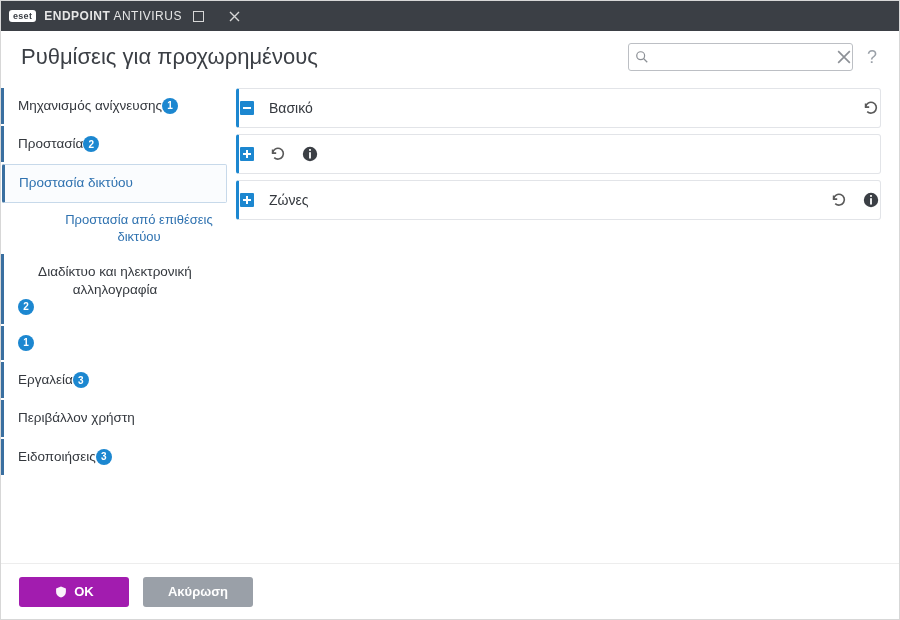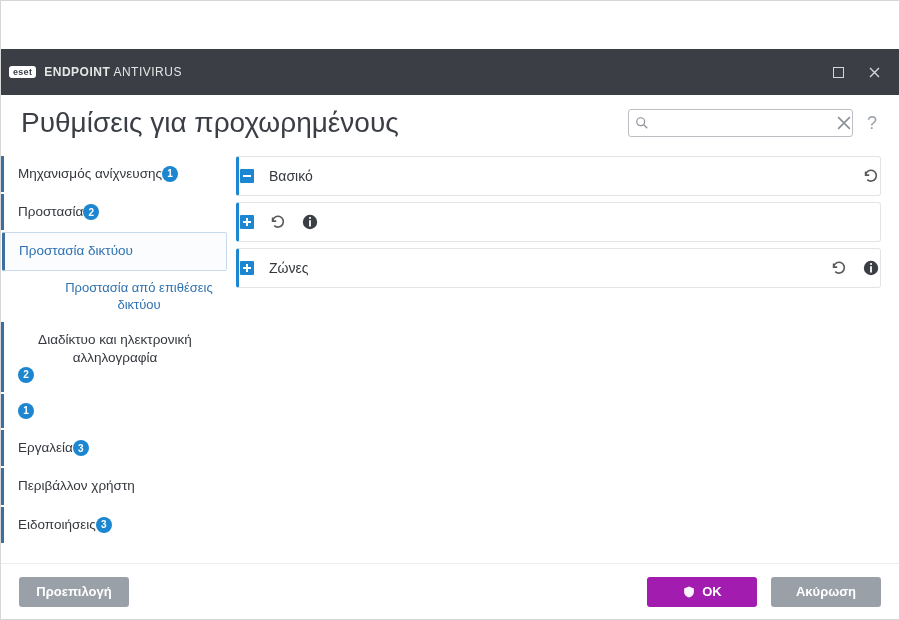--- a/index.html
+++ b/index.html
@@ -5,40 +5,40 @@
     * { box-sizing: border-box; margin: 0; padding: 0; }
     body {
       width: 900px; height: 620px; overflow: hidden;
       font-family: "Segoe UI", Arial, sans-serif;
       background: #ffffff; color: #333;
       border: 1px solid #d7d7d7;
       display: flex; flex-direction: column;
     }
     
     .titlebar {
-      height: 46px; background: #3b3f45; color: #e6e6e6;
-      display: flex; align-items: center; justify-content: space-between;
-      padding: 0 8px; font-size: 12px; margin-top: 48px;
+      height: 30px; background: #3b3f45; color: #e6e6e6;
+      display: flex; align-items: center; 
+      padding: 0 8px; font-size: 12px;
     }
     .titlebar-left { display: flex; align-items: center; gap: 8px; }
     .titlebar-logo {
       display: inline-flex; align-items: center; background:#fff; color:#3b3f45;
       border-radius:3px; padding:1px 4px; font-size:9px; font-weight:900; letter-spacing:0.3px;
     }
     .titlebar-text { font-weight:300; letter-spacing:0.5px; }
     .titlebar-text b { font-weight:600; }
     .titlebar-btns { display:flex; gap:2px;}
     .titlebar-btn { width:34px; height:30px; display:flex; align-items:center; justify-content:center; }
     .titlebar-btn svg { width:11px; height:11px; }
     
     .header {
       display:flex; align-items:center; justify-content:space-between;
       padding: 12px 18px 12px 20px; border-bottom:1px solid #fff;
     }
-    .header h1 { font-size:28px; font-weight:400; color:#3b3f45; }
+    .header h1 { font-size:22px; font-weight:400; color:#3b3f45; }
     .header-right { display:flex; align-items:center; gap:10px; }
     .searchbox {
       width:225px; height:28px; border:1px solid #bcbfc4; border-radius:3px;
       display:flex; align-items:center; padding:0 6px; gap:6px; background:#fff;
     }
     .searchbox svg { width:14px; height:14px; flex:0 0 auto; }
     .searchbox input { border:none; outline:none; flex:1; font-size:13px; background:transparent; }
     .help { color:#9aa0a8; font-size:18px; width:18px; text-align:center; }
     
     .main { flex:1; display:flex; min-height:0; }
@@ -255,21 +255,20 @@
               <rect x="9" y="4.5" width="2" height="2" fill="#fff"></rect>
             </svg>
           </span>
       </span>
     </div>
 
   </div>
 </div>
 
 <div class="footer">
-  <button class="btn btn-default">Προεπιλογή</button>
   <div class="footer-right">
     <button class="btn btn-primary">
       <svg width="14" height="14" viewBox="0 0 20 20">
           <path d="M10 2 L17 5 V10 C17 14 14 17 10 18 C6 17 3 14 3 10 V5 Z" fill="#fff" opacity="0.95"></path>
         </svg>
       <span>ΟΚ</span>
     </button>
     <button class="btn btn-cancel">Ακύρωση</button>
   </div>
 </div>

